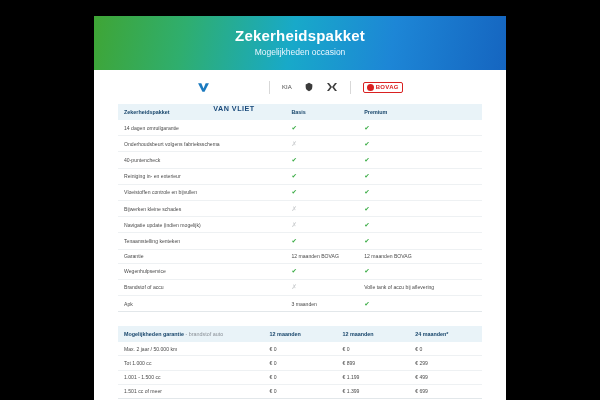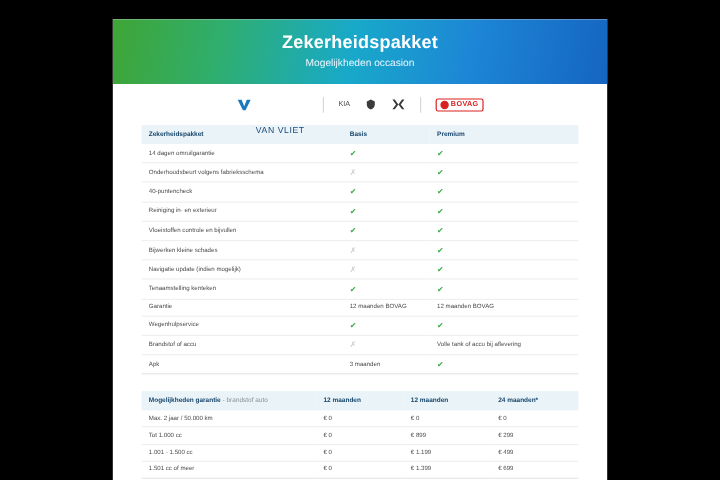--- a/index.html
+++ b/index.html
@@ -6,21 +6,21 @@
   body{width:600px;height:400px;overflow:hidden;font-family:"Liberation Sans",sans-serif;}
   .page{position:absolute;left:94px;top:16px;width:412px;height:400px;background:#ffffff;overflow:hidden;}
   .hero{position:relative;height:54px;background:linear-gradient(100deg,#3fa535 0%,#2fae6e 22%,#18a9c9 48%,#1d86d6 72%,#1565c0 100%);}
   .hero-title{position:absolute;left:0;right:0;top:11px;text-align:center;color:#fff;font-size:15px;font-weight:bold;letter-spacing:.2px;}
   .hero-sub{position:absolute;left:0;right:0;top:31px;text-align:center;color:#eaf6ff;font-size:8.5px;}
   .logos{height:34px;display:flex;align-items:center;justify-content:center;gap:12px;border-bottom:0;}
   .logo-vv{display:flex;align-items:center;gap:3px;}
   .vv-mark{width:13px;height:13px;color:#1b7abf;}
   .vv-txt{line-height:1;}
   .vv-txt div:first-child{font-size:5.2px;font-weight:bold;color:#19497a;letter-spacing:.3px;}
-  .vv-txt div:last-child{font-size:7.2px;font-weight:normal;color:#19497a;letter-spacing:.5px;margin-top:38px;}
+  .vv-txt div:last-child{font-size:7.2px;font-weight:bold;color:#19497a;letter-spacing:.5px;margin-top:38px;}
   .logo-generic{font-size:6px;color:#4a4a4a;display:flex;align-items:center;gap:3px;}
   .sep{width:1px;height:13px;background:#d8d8d8;}
   .bovag{border:1px solid #d92121;border-radius:2px;padding:1px 3px;display:flex;align-items:center;gap:2px;}
   .bovag-dot{width:7px;height:7px;border-radius:50%;background:#d92121;}
   .bovag-txt{font-size:6px;font-weight:bold;color:#d92121;letter-spacing:.3px;}
   .tbl{margin:0 24px;}
   table{border-collapse:collapse;width:100%;table-layout:fixed;}
   thead th{background:#e9f3f8;color:#18466b;font-size:5.4px;font-weight:bold;text-align:left;padding:5px 6px;}
   tbody td{font-size:5.1px;color:#4b4b4b;padding:3.6px 6px;border-bottom:1px solid #eef1f3;}
   tbody tr:last-child td{border-bottom:1px solid #e2e7ea;}

